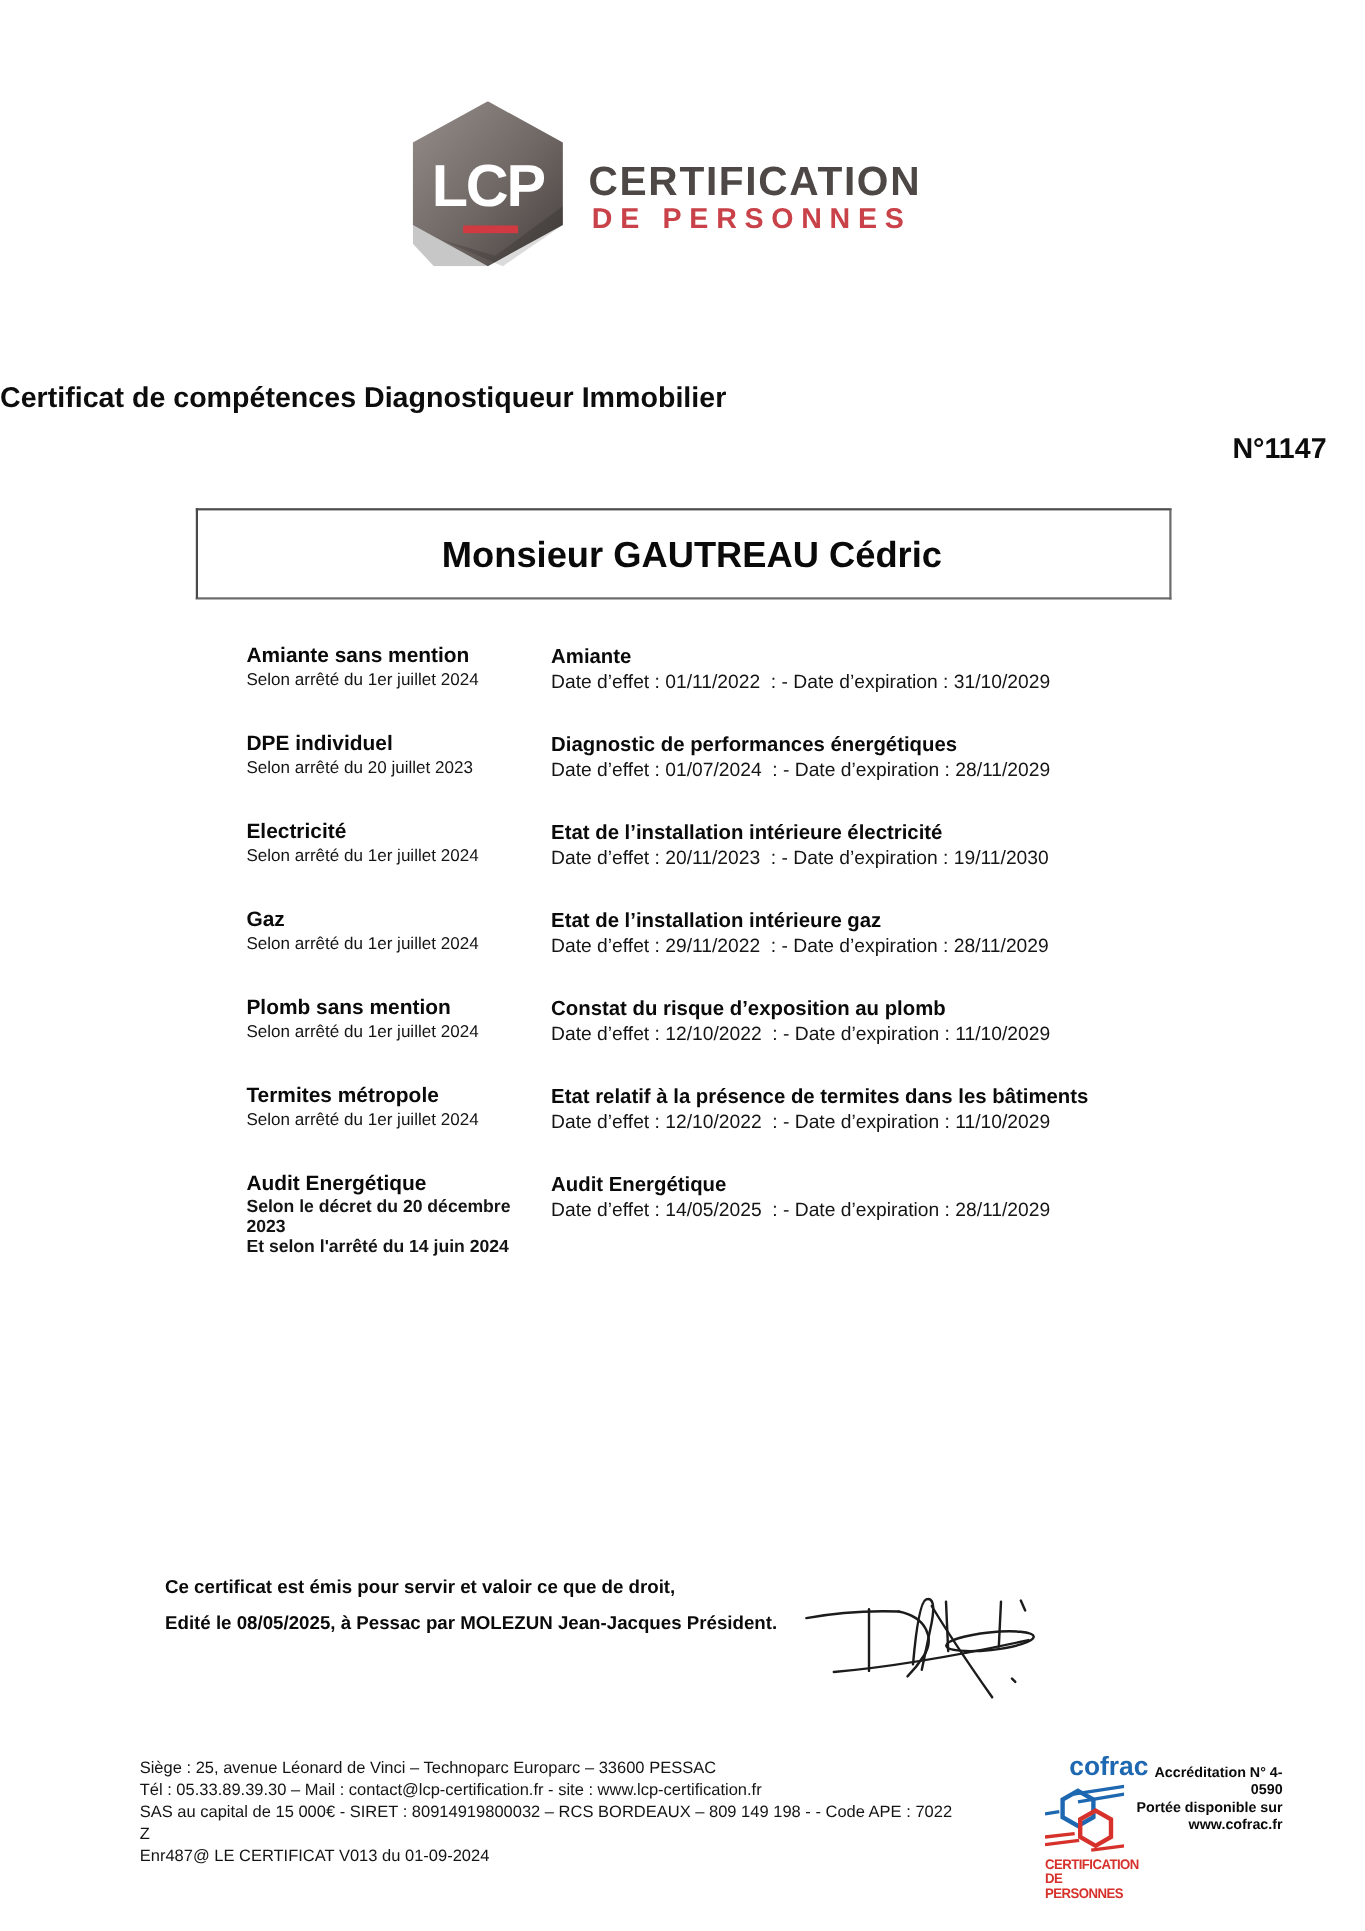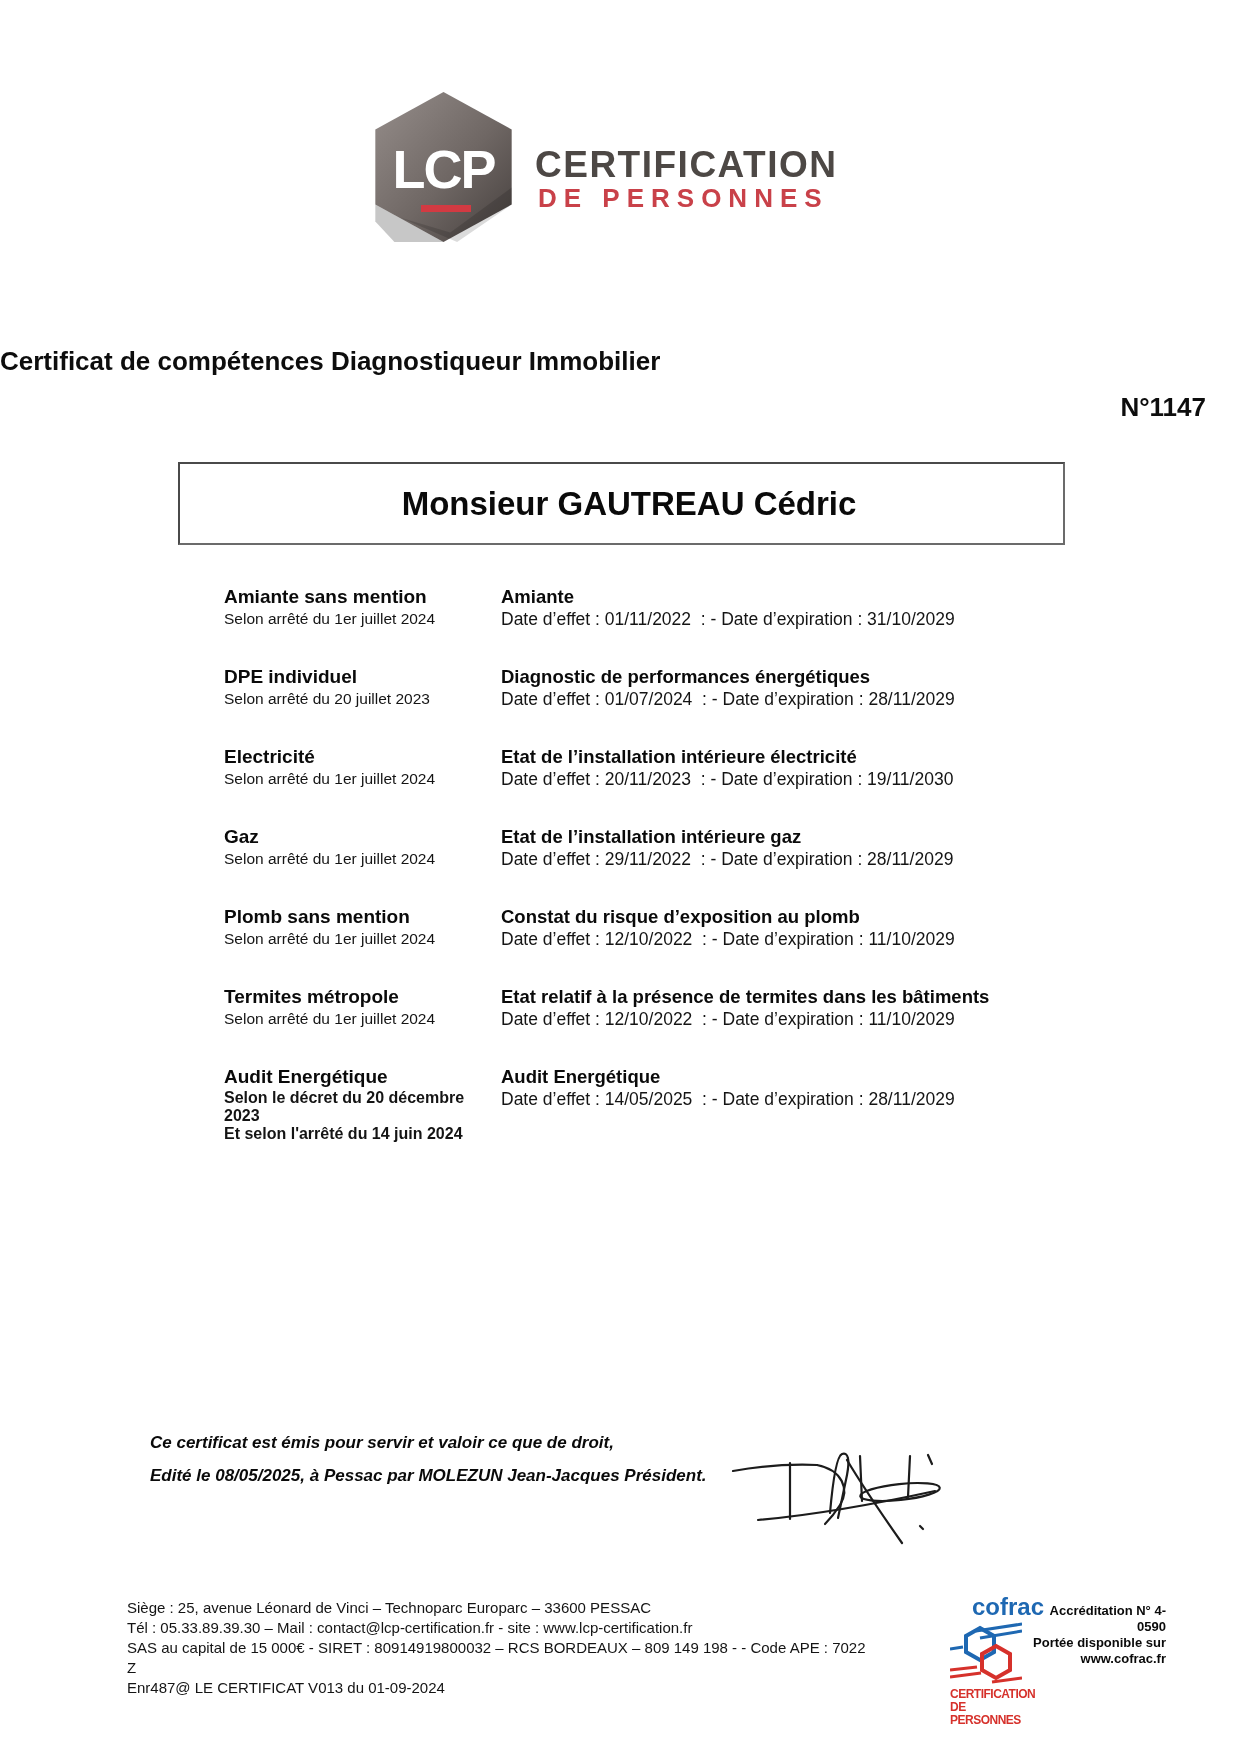--- a/index.html
+++ b/index.html
@@ -32,21 +32,21 @@
   .certs { position:absolute; left:178px; top:584px; width:920px;margin-left:46px; }
   .cert-row { display:grid; grid-template-columns:277px 1fr; min-height:80px; align-items:start; }
   .cert-name  { font-size:19px; font-weight:bold; line-height:25px; color:#0a0a0a; }
   .cert-basis { font-size:15.5px; line-height:20px; color:#141414; }
   .cert-basis2 { font-size:16px; line-height:18px; color:#141414;font-weight:bold; }
   .cert-title { font-size:18.5px; font-weight:bold; line-height:25px; color:#0a0a0a; }
   .cert-dates { font-size:17.5px; line-height:20px; color:#141414; }
 
   
   .closing { position:absolute; left:150px; top:1426px; font-size:17px; font-weight:bold;
-             line-height:33px; color:#0a0a0a;font-style:italic; }
+             line-height:33px; color:#0a0a0a; }
   .signature { position:absolute; left:690px; top:1433px; width:270px; height:175px; }
   .signature svg { display:block; width:100%; height:100%; }
 
   
   .footer { position:absolute; left:127px; top:1598px; width:740px; font-size:15px;
             line-height:20px; color:#141414; }
   .cofrac { position:absolute; left:950px; top:1593px; width:80px; text-align:left; }
   .cofrac-word { font-size:24px; font-weight:bold; color:#1e68b2; letter-spacing:0px;margin-left:22px; }
   .cofrac-graphic { margin-top:1px; }
   .cofrac-sub { font-size:12px; font-weight:bold; color:#d6312b; letter-spacing:-0.5px;

